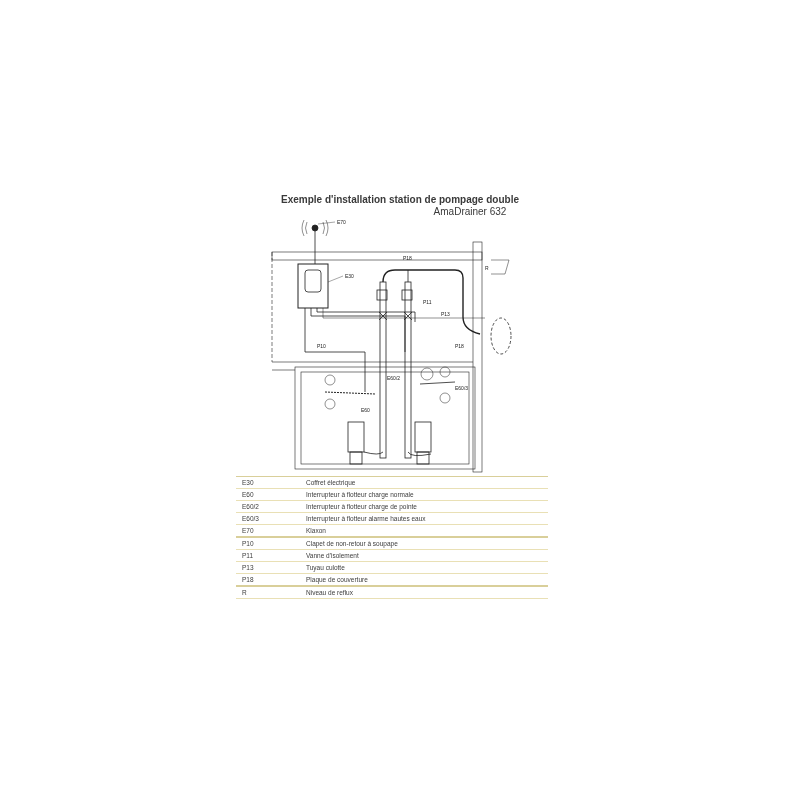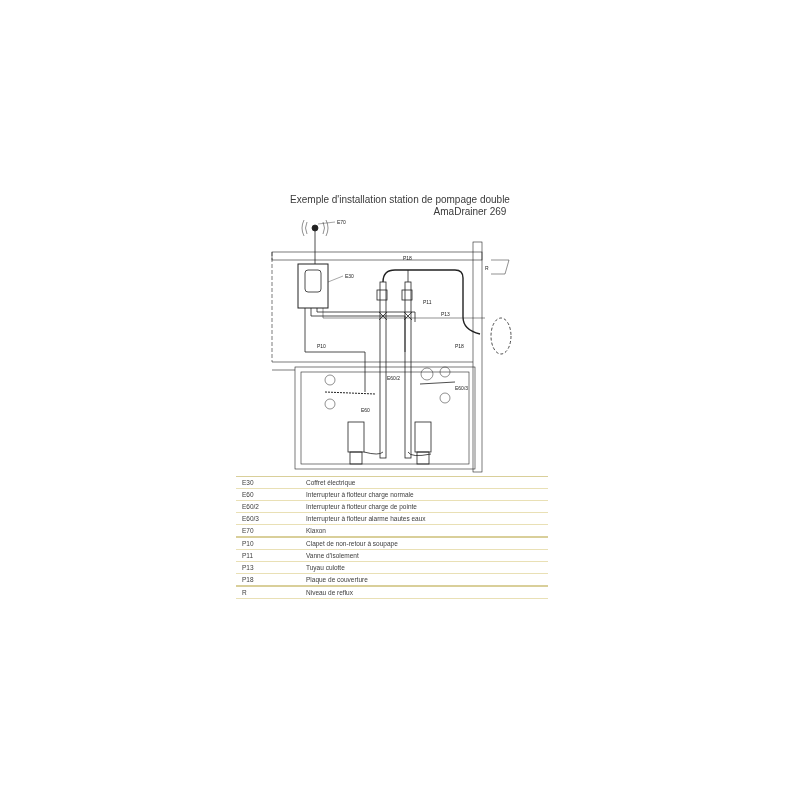--- a/index.html
+++ b/index.html
@@ -1,32 +1,32 @@
 <!DOCTYPE html>
 <html><head>
 <meta charset="utf-8">
 <style>
   html, body { margin:0; padding:0; background:#ffffff; }
   body { width:800px; height:800px; position:relative; overflow:hidden; font-family:"Liberation Sans", sans-serif; color:#333; }
   .title { position:absolute; left:230px; width:340px; text-align:center; font-size:10px; color:#3a3a3a; line-height:12px; }
-  .title.l1 { top:194px; }
+  .title.l1 { top:194px;font-weight:bold; }
   .title.l2 { top:206px; left:300px; text-align:center; }
   .diagram { position:absolute; left:255px; top:212px; width:290px; height:262px; }
   .lbl { font-family:"Liberation Sans", sans-serif; font-size:5px; fill:#222; }
   .legend { position:absolute; left:236px; top:476px; width:312px; border-collapse:collapse; }
   .legend td { font-size:6.5px; color:#3c3c3c; height:11px; padding:0 0 0 6px; line-height:11px; border-bottom:1px solid #e9e0b5; }
   .legend tr:first-child td { border-top:1px solid #d9cf9a; }
   .legend tr.strong td { border-bottom:2px solid #d9cf9a; }
   .legend td.code { width:58px; }
 </style>
 </head>
 <body>
 
 <div class="title l1">Exemple d'installation station de pompage double</div>
-<div class="title l2">AmaDrainer 269</div>
+<div class="title l2">AmaDrainer 632</div>
 
 <svg class="diagram" viewBox="0 0 290 262" xmlns="http://www.w3.org/2000/svg">
   <g stroke="#222" fill="none" stroke-width="0.8">
 
     <line x1="17" y1="40" x2="17" y2="150" stroke-dasharray="4,2" stroke-width="0.6"></line>
 
     <rect x="17" y="40" width="210" height="8" stroke-width="0.6"></rect>
 
     <rect x="218" y="30" width="9" height="230" stroke-width="0.6"></rect>
 

